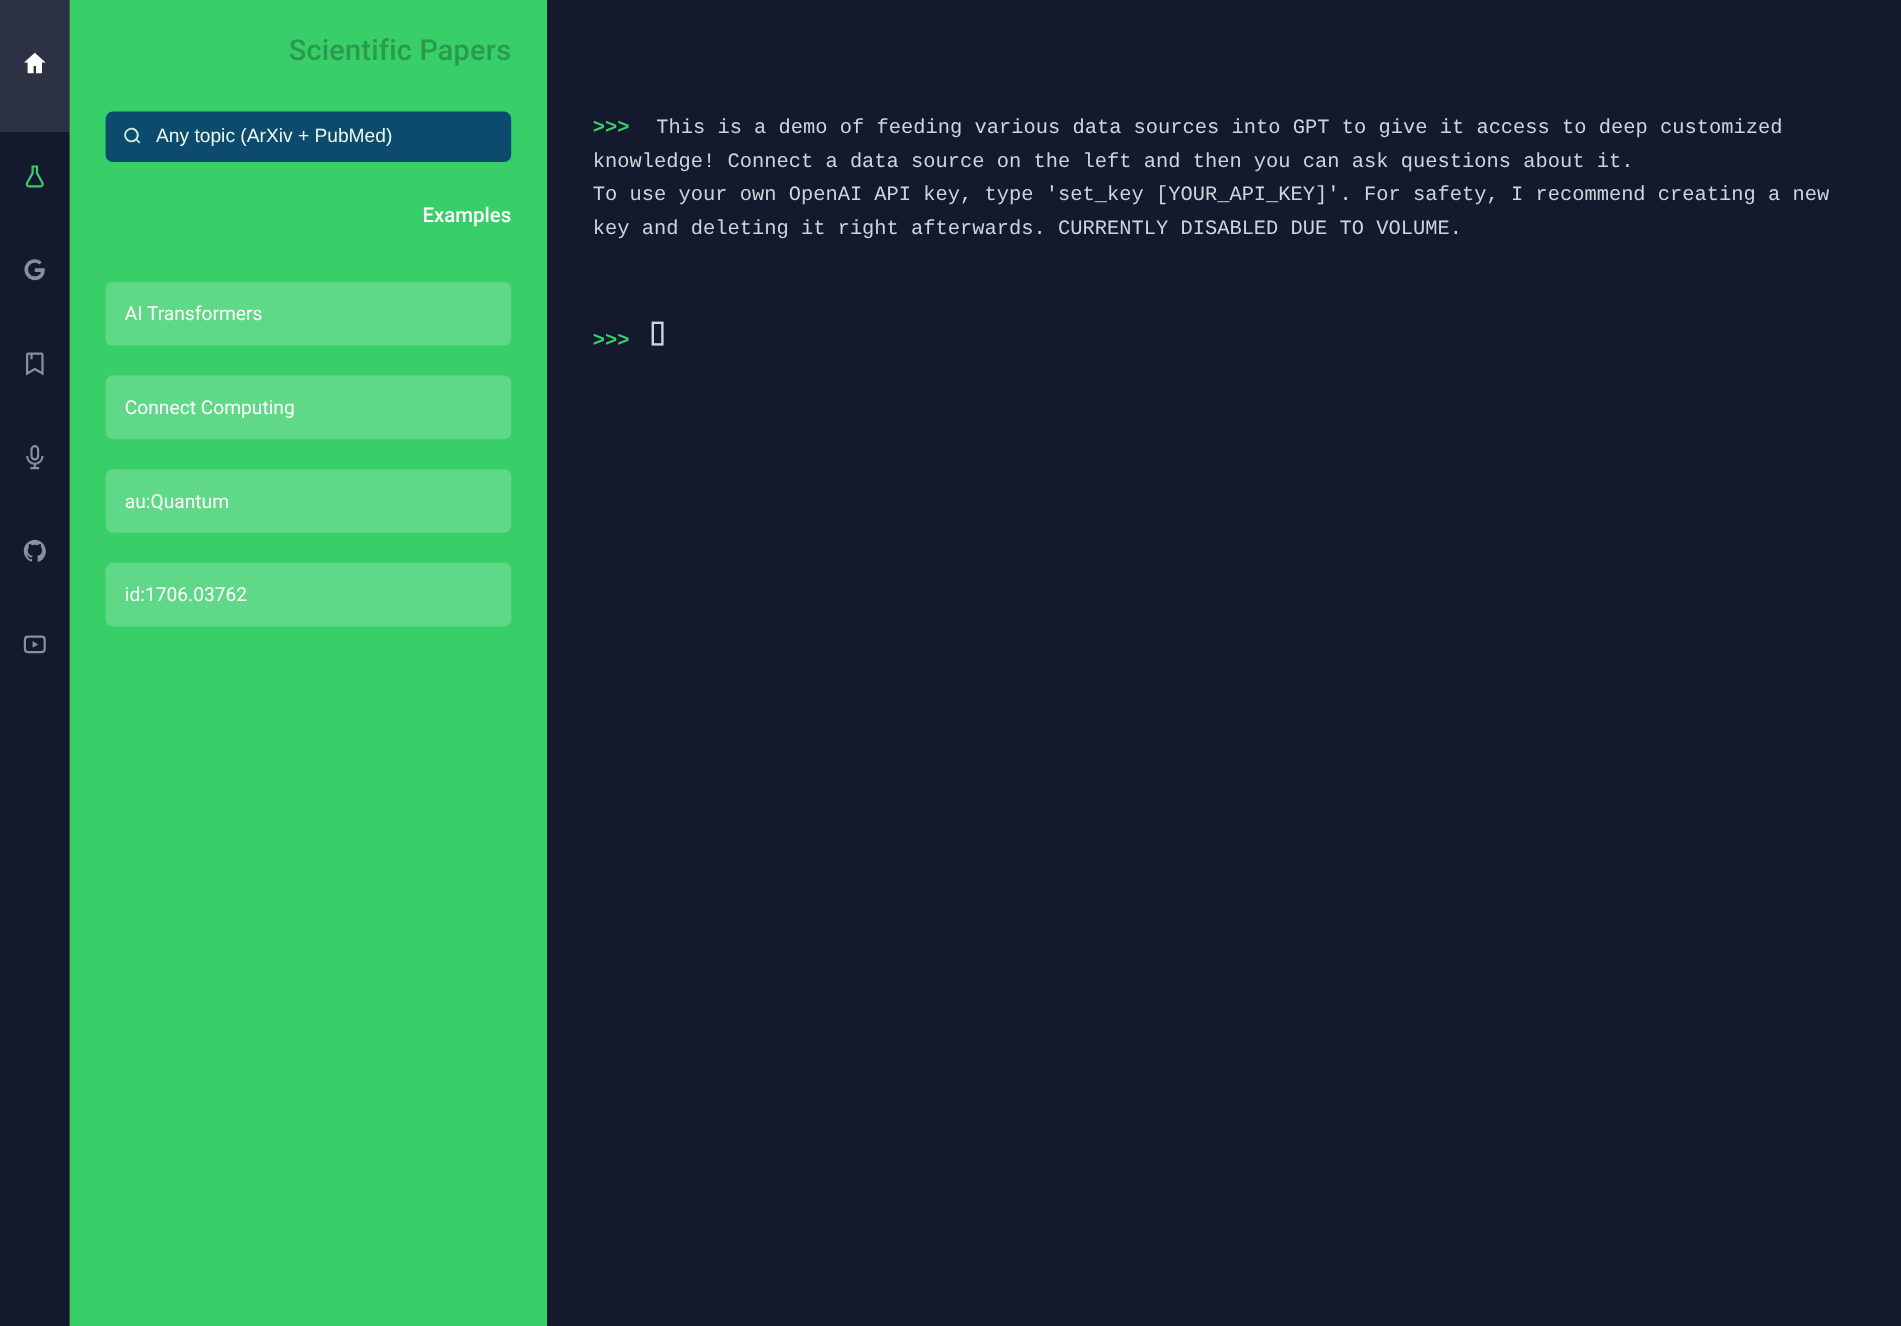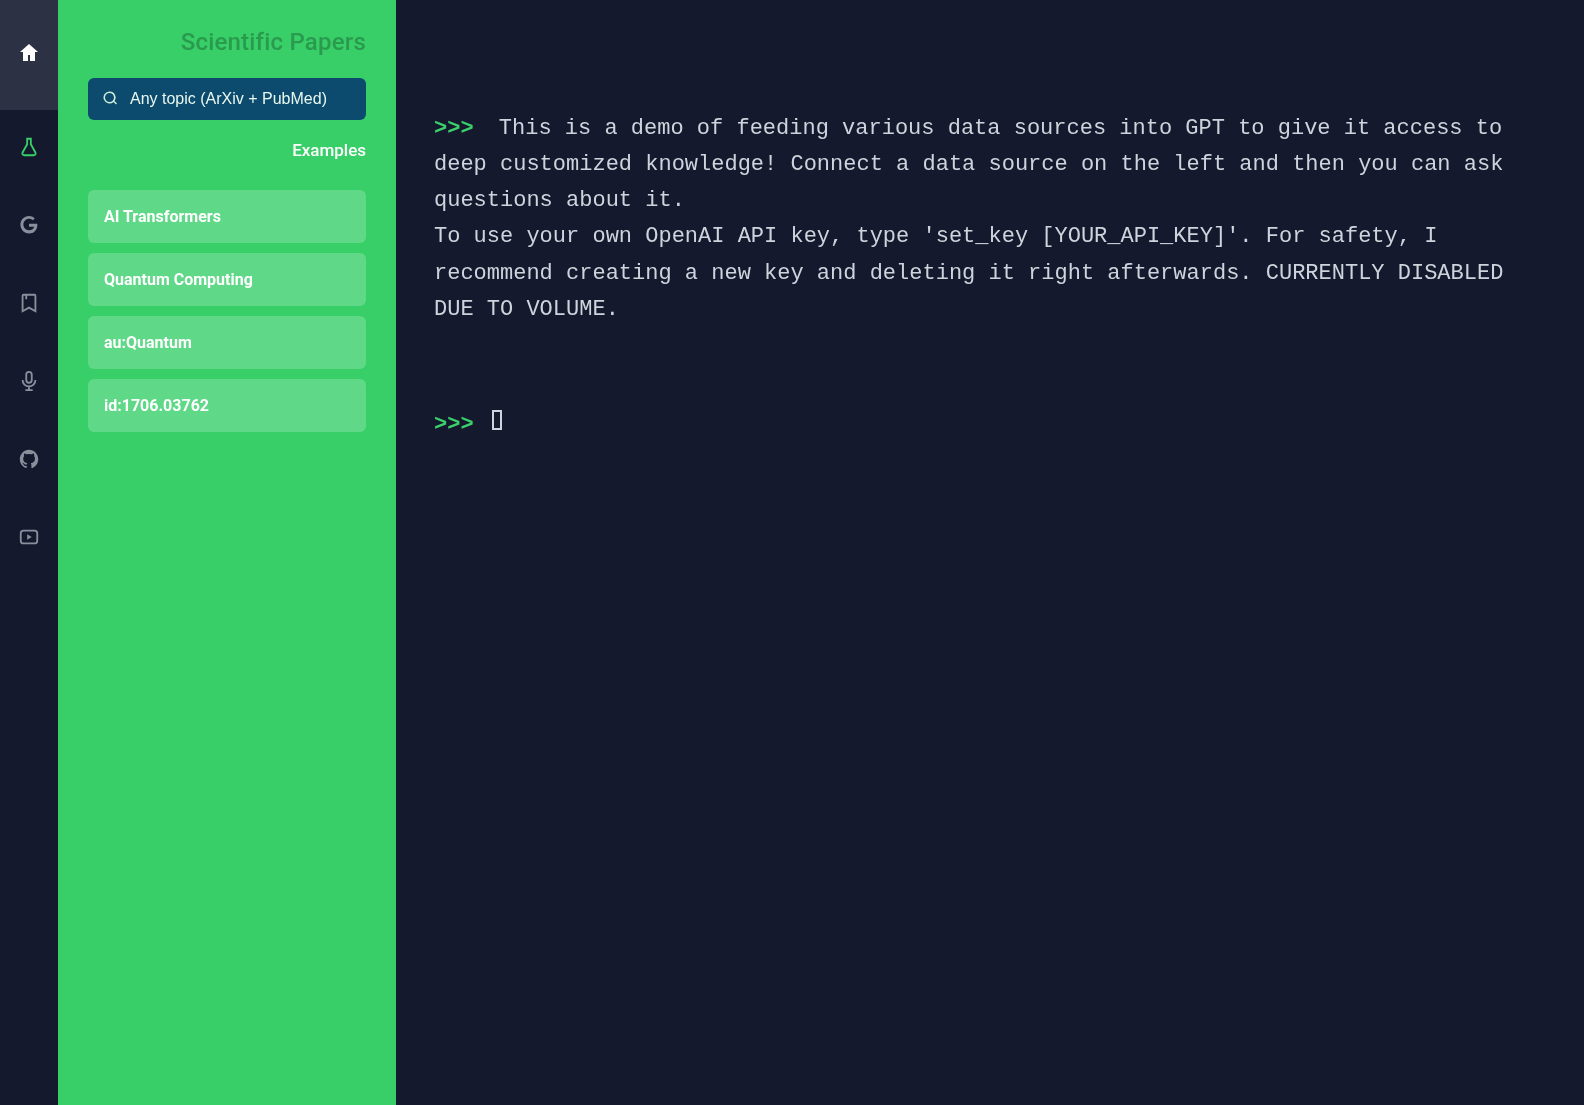--- a/index.html
+++ b/index.html
@@ -44,27 +44,28 @@
   }
   .rail-item svg {
     width: 22px;
     height: 22px;
     fill: currentColor;
   }
   .rail-item.active-home svg { width: 24px; height: 24px; }
 
   
   .panel {
-    width: 338px;
+    width: 398px;
     background: #39cf68;
     color: #0e3b1f;
     padding: 28px 30px 30px 30px;
     flex-shrink: 0;
     display: flex;
     flex-direction: column;
+    gap: 15px;
   }
   .panel-title {
     font-size: 24px;
     font-weight: 500;
     color: #2a9a4e;
     text-align: right;
     margin-bottom: 22px;
     letter-spacing: 0.2px;
   }
   .search-wrap {
@@ -99,35 +100,35 @@
     text-align: right;
     font-size: 17px;
     font-weight: 500;
     color: #ffffff;
     margin-bottom: 30px;
   }
   .example-btn {
     background: #5fd887;
     color: #ffffff;
     font-size: 16px;
-    font-weight: 700;
+    font-weight: 400;
     border-radius: 6px;
     padding: 17px 16px;
     margin-bottom: 10px;
     cursor: pointer;
     transition: filter .1s;
   }
 
   
   .terminal {
     flex: 1;
     background: #14192e;
     padding: 38px 38px;
     font-family: "SFMono-Regular", Consolas, "Liberation Mono", Menlo, monospace;
-    font-size: 22px;
+    font-size: 17px;
     line-height: 1.65;
     color: #cfd3db;
     overflow: auto;
     white-space: pre-wrap;
     word-break: break-word;
   }
   .prompt {
     color: #3bd06a;
     font-weight: 600;
     margin-right: 12px;
@@ -215,21 +216,21 @@
         <svg viewBox="0 0 24 24">
             <path d="M10 2a8 8 0 1 1-5.3 14l-3.4 3.4-1.3-1.3L3.4 14.7A8 8 0 0 1 10 2zm0 2a6 6 0 1 0 0 12 6 6 0 0 0 0-12z" transform="scale(-1,1) translate(-20,0)"></path>
           </svg>
       </span>
       <input class="search-input" type="text" placeholder="Any topic (ArXiv + PubMed)" style="">
     </div>
 
     <div class="examples-header">Examples</div>
 
     <div class="example-btn"><span>AI Transformers</span></div>
-    <div class="example-btn"><span>Quantum Computing</span></div>
+    <div class="example-btn"><span>Connect Computing</span></div>
     <div class="example-btn"><span>au:Quantum</span></div>
     <div class="example-btn"><span>id:1706.03762</span></div>
   </aside>
 
   <main class="terminal">
     <span class="term-line"><span class="prompt">&gt;&gt;&gt;</span> <span>This is a demo of feeding various data sources into GPT to give it access to deep customized knowledge! Connect a data source on the left and then you can ask questions about it.
 To use your own OpenAI API key, type 'set_key [YOUR_API_KEY]'. For safety, I recommend creating a new key and deleting it right afterwards. CURRENTLY DISABLED DUE TO VOLUME.</span></span>
     <span class="input-line">
       <span class="prompt">&gt;&gt;&gt;</span>
       <span class="cursor"></span>

